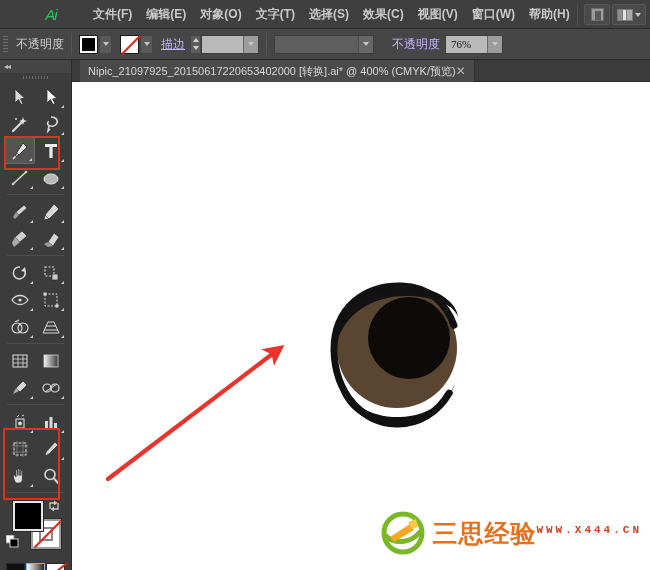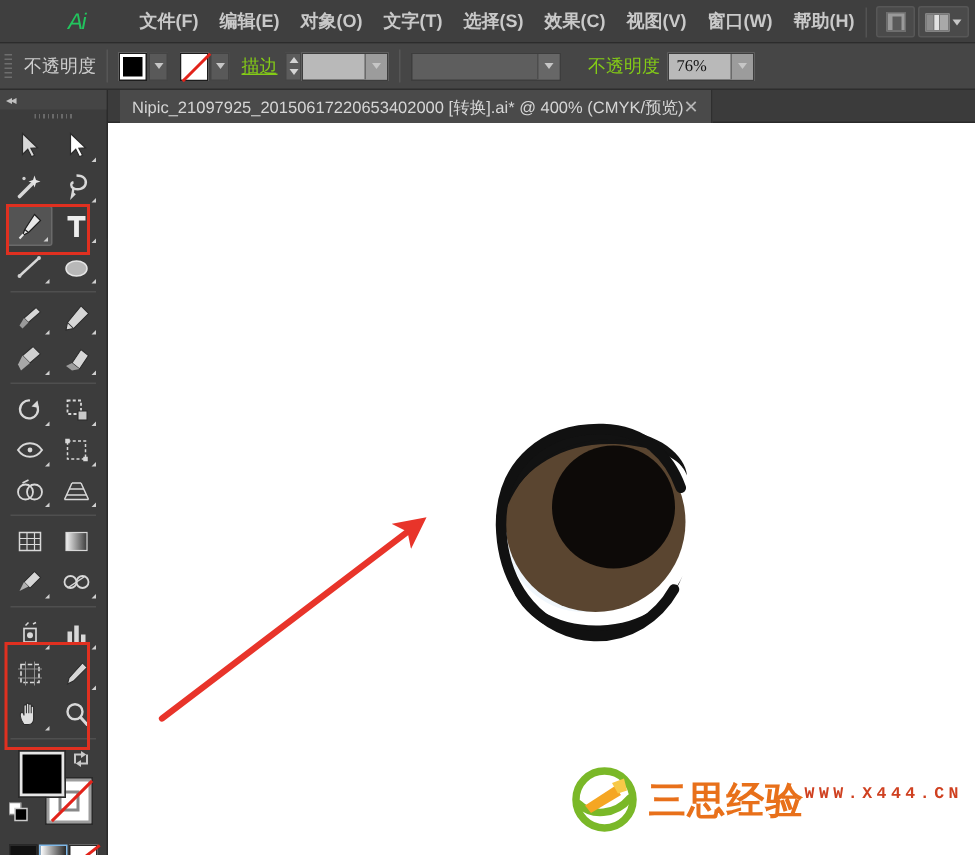--- a/index.html
+++ b/index.html
@@ -87,21 +87,21 @@
     position: absolute; inset: 0; background: #ffffff;
   }
   .swatch-none::after {
     content:""; position:absolute; left:-3px; top:8px; width:26px; height:2px;
     background:#e2231a; transform: rotate(-45deg);
   }
   .mini-drop {
     width: 13px; height: 19px; background: #595959; border: 1px solid #444;
     margin-left: 1px; display:flex; align-items:center; justify-content:center;
   }
-  .orange-label { font-size: 12px; color: #84cc16; white-space: nowrap; }
+  .orange-label { font-size: 12px; color: #c4b5fd; white-space: nowrap; }
   .orange-label.u { text-decoration: underline; }
   .stepper {
     width: 11px; height: 19px; background: #5c5c5c; border: 1px solid #454545;
     display: flex; flex-direction: column; align-items: center; justify-content: space-around;
   }
   .tri-up-s { width:0;height:0;border-left:3px solid transparent;border-right:3px solid transparent;border-bottom:4px solid #d5d5d5; }
   .tri-down-s { width:0;height:0;border-left:3px solid transparent;border-right:3px solid transparent;border-top:4px solid #d5d5d5; }
   .combo {
     height: 19px; background: #b9b9b9; border: 1px solid #3d3d3d;
     display: flex; align-items: center; position: relative;

